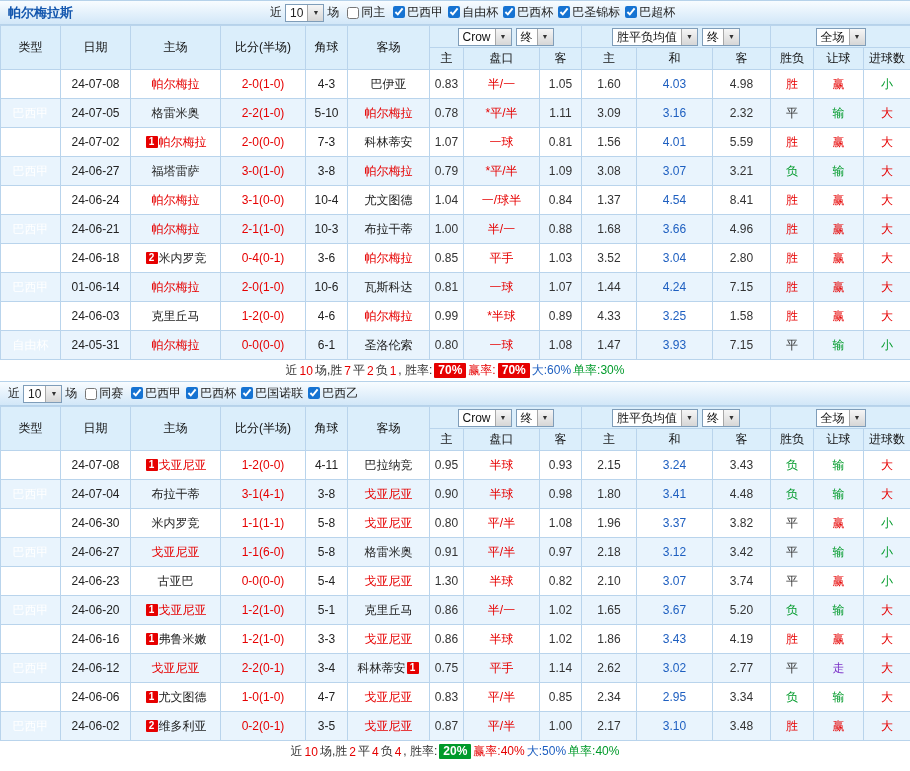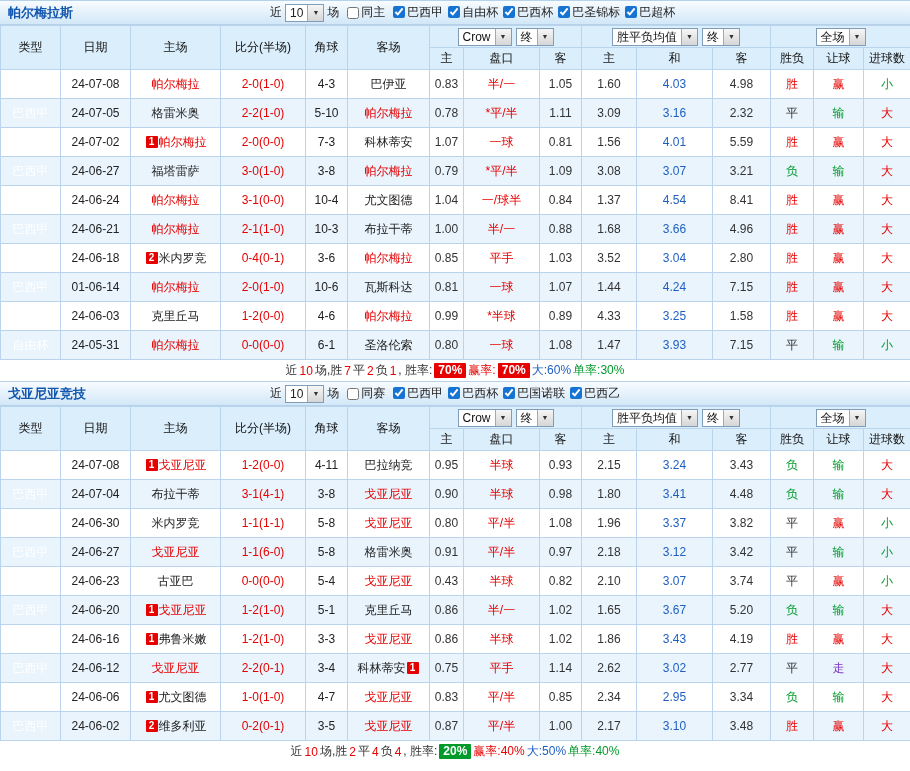--- a/index.html
+++ b/index.html
@@ -342,21 +342,20 @@
       <span style="color: rgb(230, 0, 0);">1</span>
       <span style="color: rgb(51, 51, 51);">, 胜率: </span>
       <span class="sbadge" style="background: rgb(230, 0, 0);">70%</span>
       <span style="color: rgb(230, 0, 0);"> 赢率: </span>
       <span class="sbadge" style="background: rgb(230, 0, 0);">70%</span>
       <span style="color: rgb(30, 95, 192);"> 大:60%</span>
       <span style="color: rgb(0, 154, 42);"> 单率:30%</span>
     </div>
 
   <div class="teambar">
-    <span class="team-name">戈亚尼亚竞技</span>
     <div class="filters">
       <span>近</span>
       <span class="sel">
         <span class="txt">10</span>
         <span class="arr">▼</span>
       </span>
       <span>场</span>
       <label class="chk">
         <input type="checkbox" style="">
         <span>同赛</span>
@@ -517,21 +516,21 @@
           <td style="color: rgb(0, 154, 42);">输</td>
           <td style="color: rgb(0, 154, 42);">小</td>
         </tr>
         <tr>
           <td class="ctype">巴西甲</td>
           <td>24-06-23</td>
           <td><span>古亚巴</span></td>
           <td class="score">0-0(0-0)</td>
           <td>5-4</td>
           <td><span class="focal">戈亚尼亚</span></td>
-          <td class="num">0.43</td>
+          <td class="num">1.30</td>
           <td class="pan">半球</td>
           <td class="num">0.82</td>
           <td class="num">2.10</td>
           <td class="avgd">3.07</td>
           <td class="num">3.74</td>
           <td style="color: rgb(51, 51, 51);">平</td>
           <td style="color: rgb(230, 0, 0);">赢</td>
           <td style="color: rgb(0, 154, 42);">小</td>
         </tr>
         <tr class="alt">

